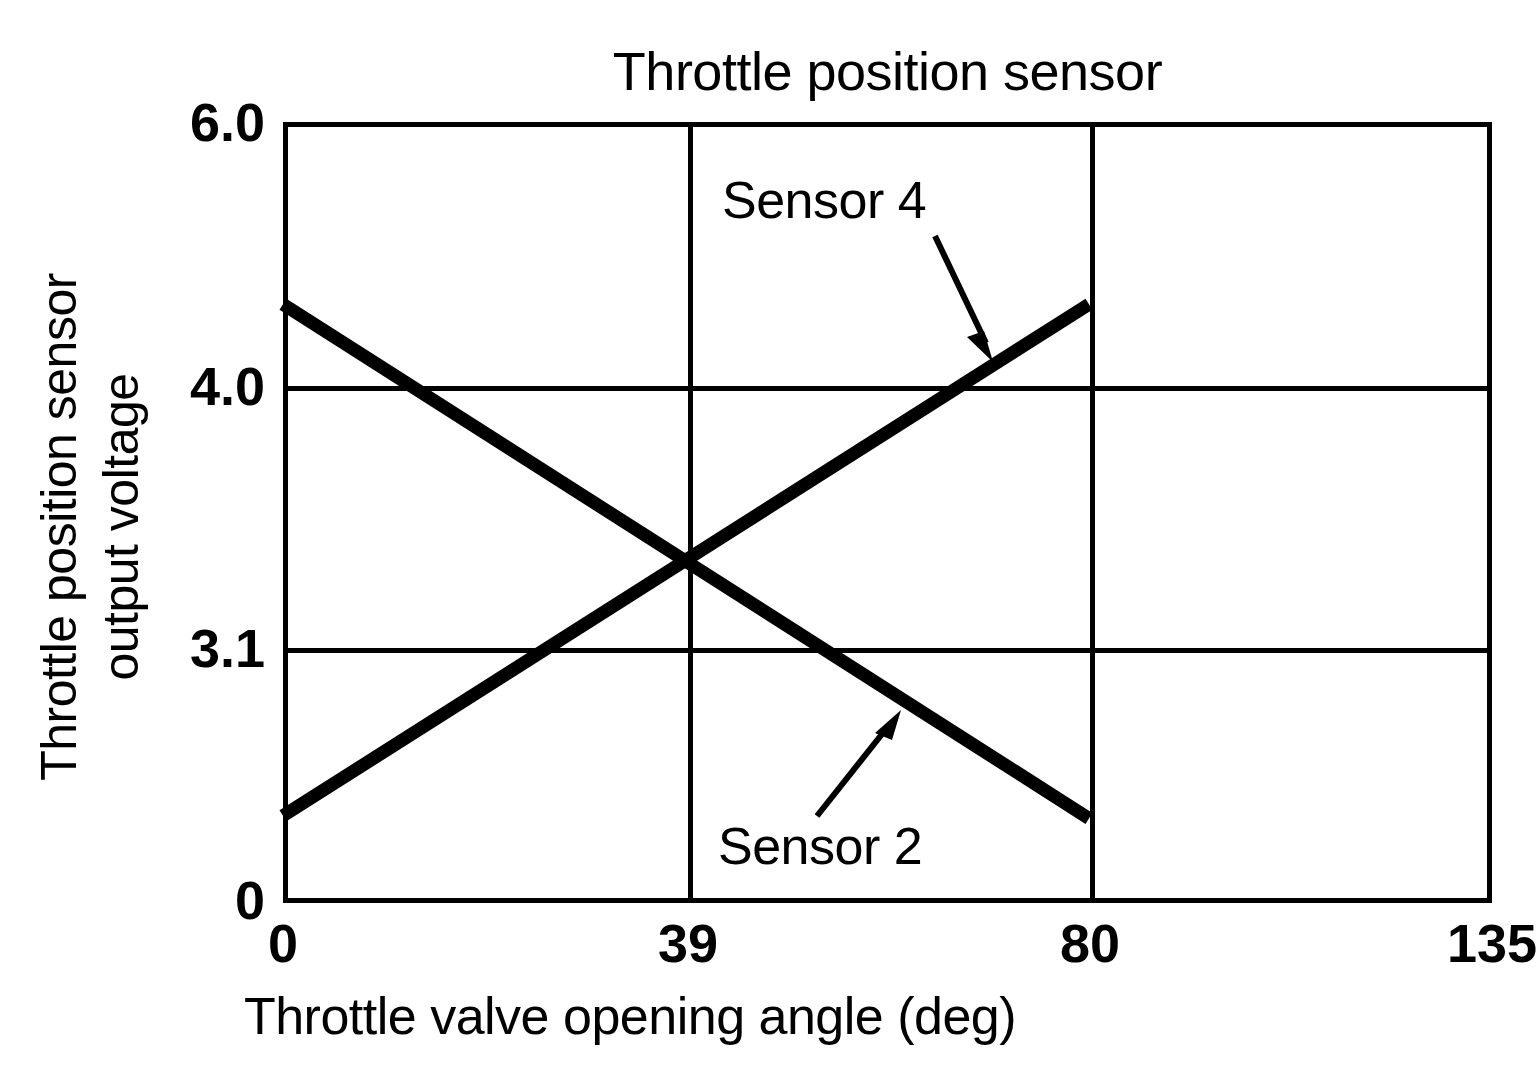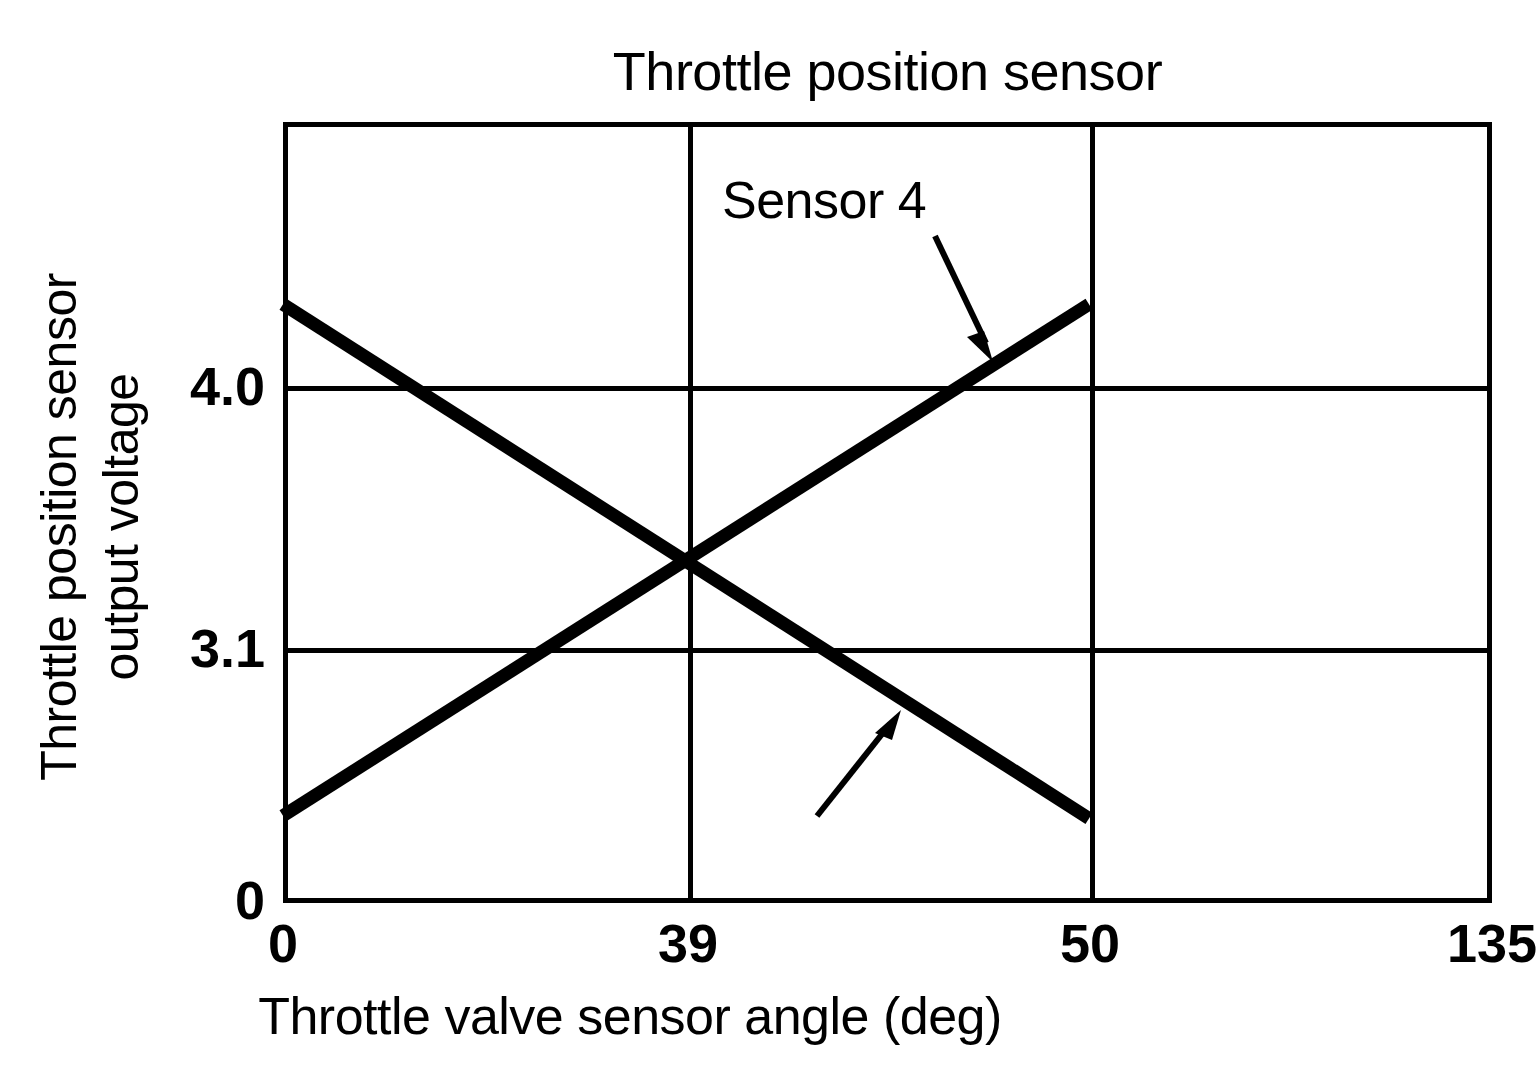--- a/index.html
+++ b/index.html
@@ -137,35 +137,36 @@
     pointer-events: none;
   }
 </style>
 </head>
 <body>
 
 <div id="figure">
 
   <div id="chart-title">Throttle position sensor</div>
 
+  <div class="ytick-wrap" style="top:95px;">6.0</div>
   <div class="ytick-wrap" style="top:359px;">4.0</div>
   <div class="ytick-wrap" style="top:621px;">3.1</div>
   <div class="ytick-wrap" style="top:873px;">0</div>
 
   <div class="xtick-wrap" style="left:183px;">0</div>
   <div class="xtick-wrap" style="left:588px;">39</div>
-  <div class="xtick-wrap" style="left:990px;">50</div>
+  <div class="xtick-wrap" style="left:990px;">80</div>
   <div class="xtick-wrap" style="left:1392px;">135</div>
 
   <div id="ylabel">
     <span class="yl-line">Throttle position sensor</span>
     <span class="yl-line">output voltage</span>
   </div>
 
-  <div id="xlabel">Throttle valve sensor angle (deg)</div>
+  <div id="xlabel">Throttle valve opening angle (deg)</div>
 
   <div id="plot-area">
     <div id="plot-inner">
       <div class="gridline-h" style="top:259px;"></div>
       <div class="gridline-h" style="top:521px;"></div>
       <div class="gridline-v" style="left:400px;"></div>
       <div class="gridline-v" style="left:802px;"></div>
     </div>
   </div>
 
@@ -176,14 +177,15 @@
     <line x1="283.0" y1="304.2" x2="1089.0" y2="818.4" stroke="#000000" stroke-width="13" stroke-linecap="butt"></line>
 
     <line x1="935" y1="236" x2="986" y2="343" stroke="#000000" stroke-width="6"></line>
     <polygon points="993,362 967,337 984,331" fill="#000000"></polygon>
 
     <line x1="817" y1="816" x2="890" y2="724" stroke="#000000" stroke-width="6"></line>
     <polygon points="901,710 875,733 892,740" fill="#000000"></polygon>
   </svg>
 
   <div class="annotation" id="annotation-sensor1">Sensor 4</div>
+  <div class="annotation" id="annotation-sensor2">Sensor 2</div>
 
 </div>
 
 </body></html>

